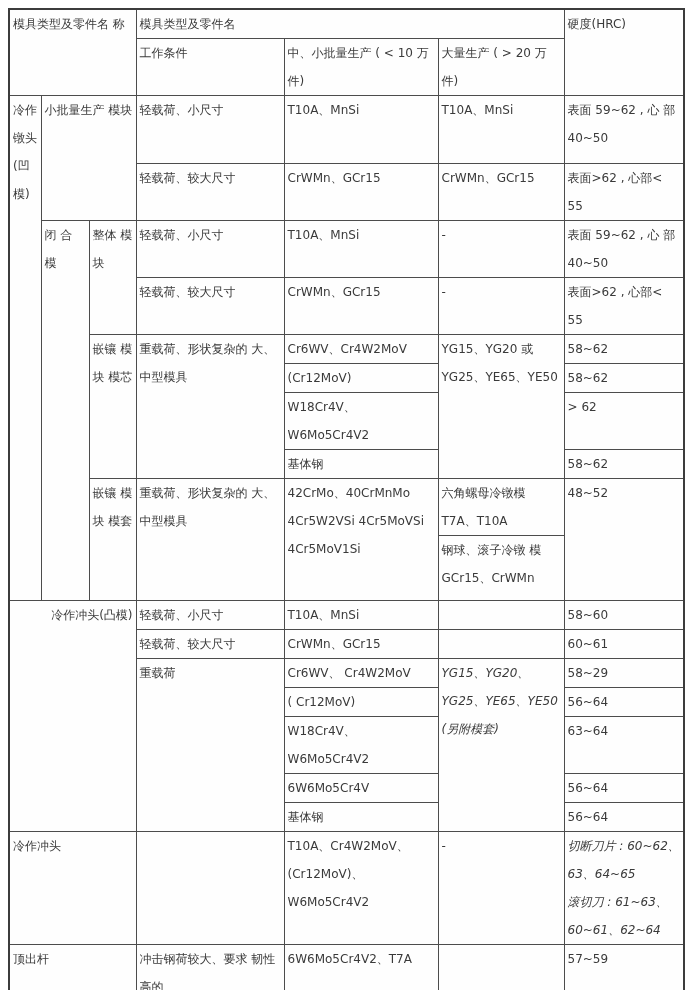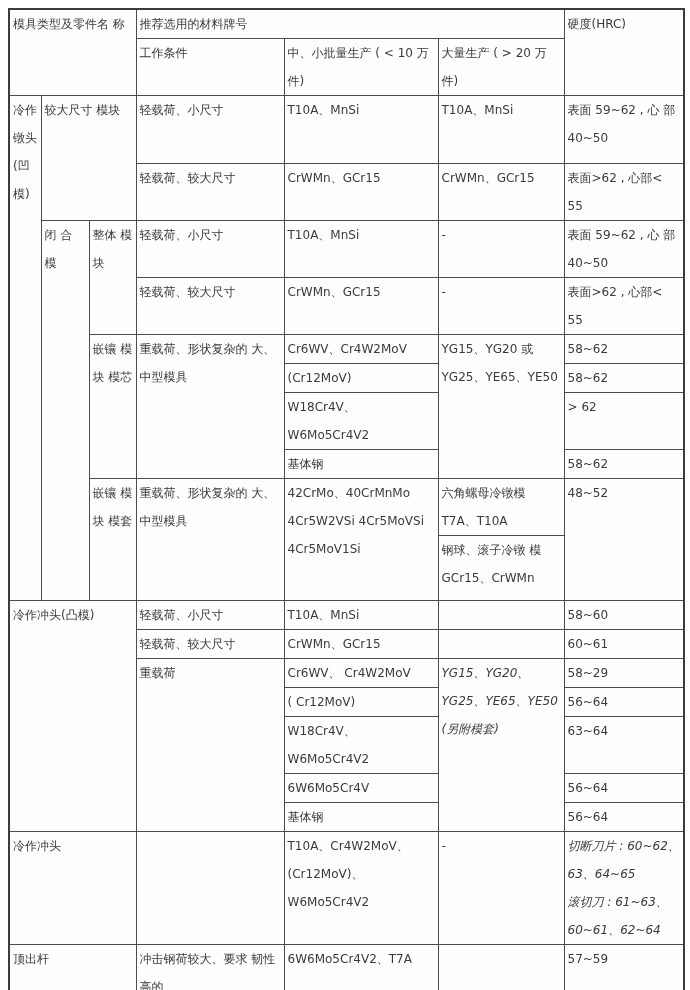--- a/index.html
+++ b/index.html
@@ -15,53 +15,53 @@
   table.mat td{
     border:1px solid #4c4c4c;
     font-size:12px;color:#3a3a3a;
     line-height:28px;vertical-align:top;
     padding:0 3px;overflow:hidden;word-break:break-word;
   }
   td.vm{vertical-align:middle;border-radius:18px;}
   td.pre{white-space:pre-line;font-style:italic;}
   td.hdr{line-height:20px;padding-top:1px;}
   td.tight{padding:0 2px;margin-top:31px;}
-  td.punchlbl{vertical-align:top;padding-top:50px;}
+  td.punchlbl{vertical-align:top;padding-top:50px;text-align:right;}
 </style>
 </head>
 <body>
 
 <div class="table-wrap">
 <table class="mat">
   <colgroup>
     <col style="width:32px">
         <col style="width:48px">
         <col style="width:47px">
     <col style="width:148px">
         <col style="width:154px">
         <col style="width:126px">
         <col style="width:120px">
   </colgroup>
 
   <tbody>
         <tr style="height:22px">
     <td colspan="3" rowspan="2" class="hdr">模具类型及零件名 称</td>
-    <td colspan="3" class="hdr">推荐选用的材料牌号</td>
+    <td colspan="3" class="hdr">模具类型及零件名</td>
     <td rowspan="2" class="vm">硬度(HRC)</td>
   </tr>
 
   <tr style="height:42px">
     <td>工作条件</td>
     <td>中、小批量生产 ( &lt; 10 万件)</td>
     <td>大量生产 ( &gt; 20 万件)</td>
   </tr>
 
   <tr style="height:68px">
     <td rowspan="10" class="vm tight">冷作 镦头 (凹模)</td>
-    <td colspan="2" rowspan="2" class="vm tight">较大尺寸 模块</td>
+    <td colspan="2" rowspan="2" class="vm tight">小批量生产 模块</td>
     <td>轻载荷、小尺寸</td>
     <td>T10A、MnSi</td>
     <td>T10A、MnSi</td>
     <td>表面 59~62 , 心 部 40~50</td>
   </tr>
 
   <tr style="height:33px">
     <td>轻载荷、较大尺寸</td>
     <td>CrWMn、GCr15</td>
     <td>CrWMn、GCr15</td>

